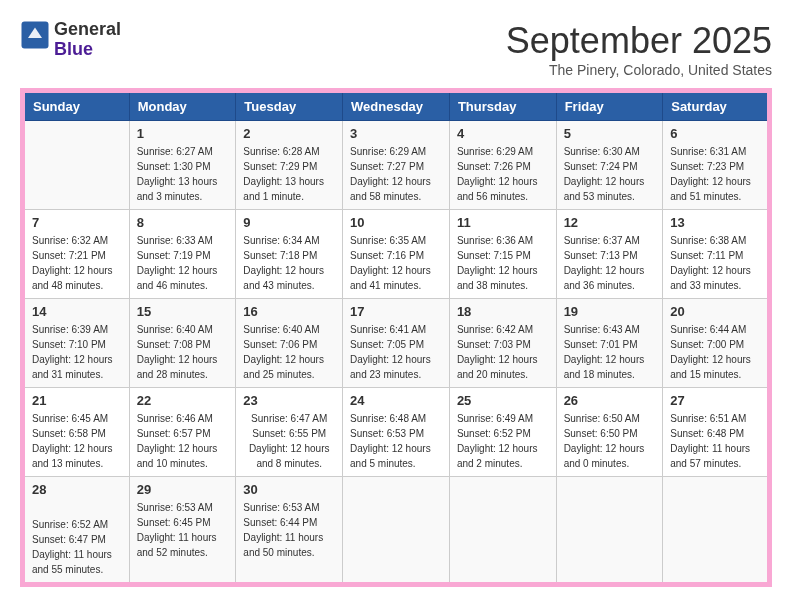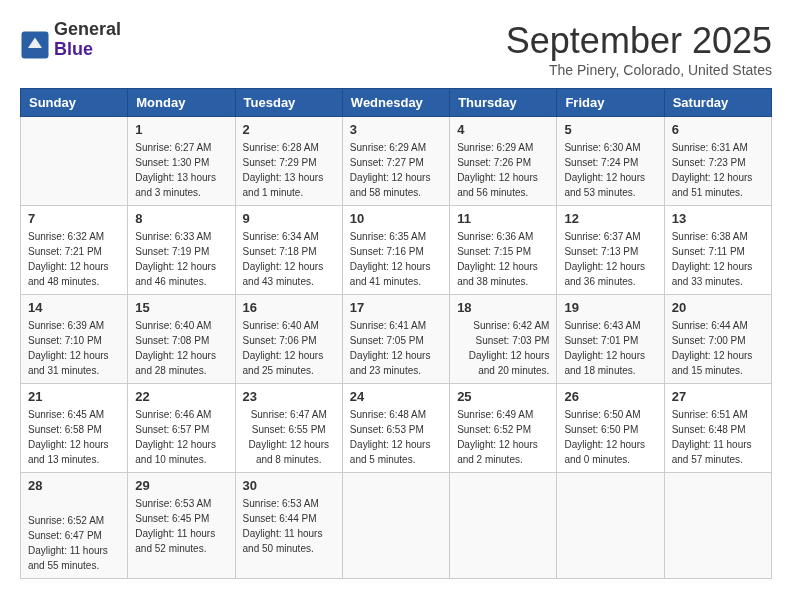--- a/index.html
+++ b/index.html
@@ -11,21 +11,21 @@
       padding: 20px;
     }
     .header {
       display: flex;
       align-items: flex-start;
       justify-content: space-between;
       margin-bottom: 10px;
     }
     .logo {
       display: flex;
-      align-items: flex-end;
+      align-items: flex-start;
       gap: 4px;
     }
     .logo-text {
       font-size: 18px;
       font-weight: bold;
       line-height: 1.1;
     }
     .logo-general { color: #333; }
     .logo-blue { color: #4c1d95; }
     .logo-icon {
@@ -40,21 +40,21 @@
       color: #333;
       font-weight: normal;
     }
     .location {
       font-size: 14px;
       color: #555;
     }
     .calendar {
       width: 100%;
       border-collapse: collapse;
-      border: 1px solid #f9a8d4;
+      border: 5px solid #f9a8d4;
     }
     .calendar th {
       background-color: #2a5fa5;
       color: #fff;
       font-size: 13px;
       font-weight: bold;
       padding: 6px 8px;
       text-align: left;
       border: 1px solid #1e4a8a;
     }
@@ -238,21 +238,21 @@
         </td>
         <td>
           <span class="day-num">17</span>
           <div class="day-info" style="white-space: pre-line;">Sunrise: 6:41 AM
 Sunset: 7:05 PM
 Daylight: 12 hours
 and 23 minutes.</div>
         </td>
         <td>
           <span class="day-num">18</span>
-          <div class="day-info" style="white-space: pre-line; text-align: right;">Sunrise: 6:42 AM
+          <div class="day-info" style="white-space: pre-line;">Sunrise: 6:42 AM
 Sunset: 7:03 PM
 Daylight: 12 hours
 and 20 minutes.</div>
         </td>
         <td>
           <span class="day-num">19</span>
           <div class="day-info" style="white-space: pre-line;">Sunrise: 6:43 AM
 Sunset: 7:01 PM
 Daylight: 12 hours
 and 18 minutes.</div>

